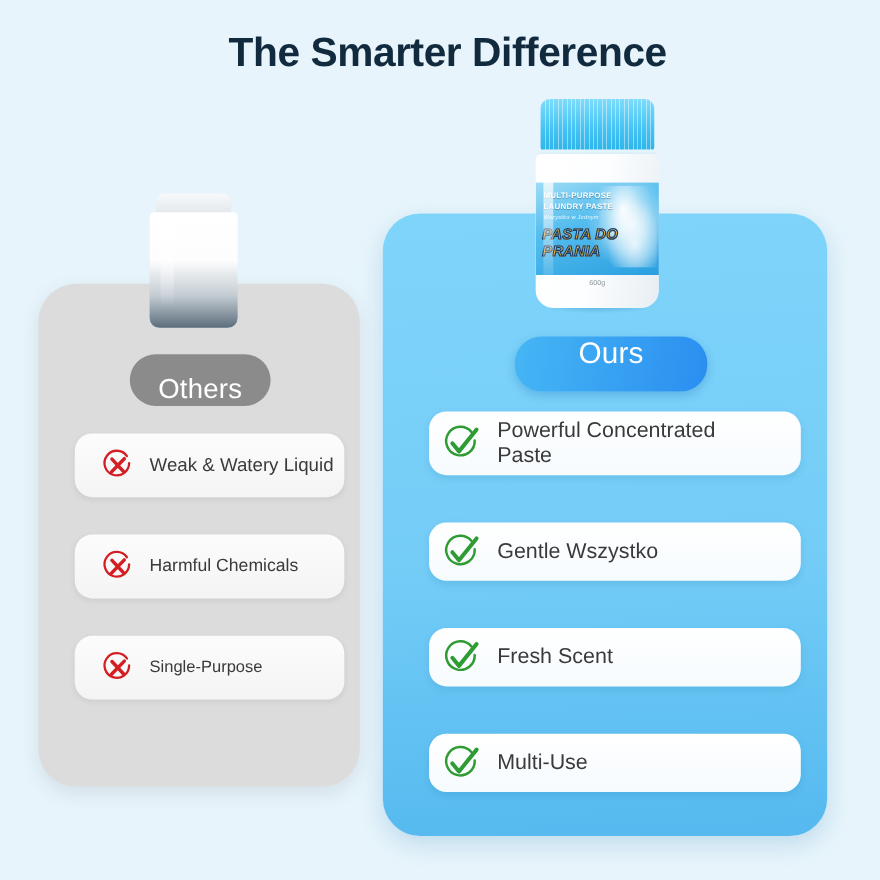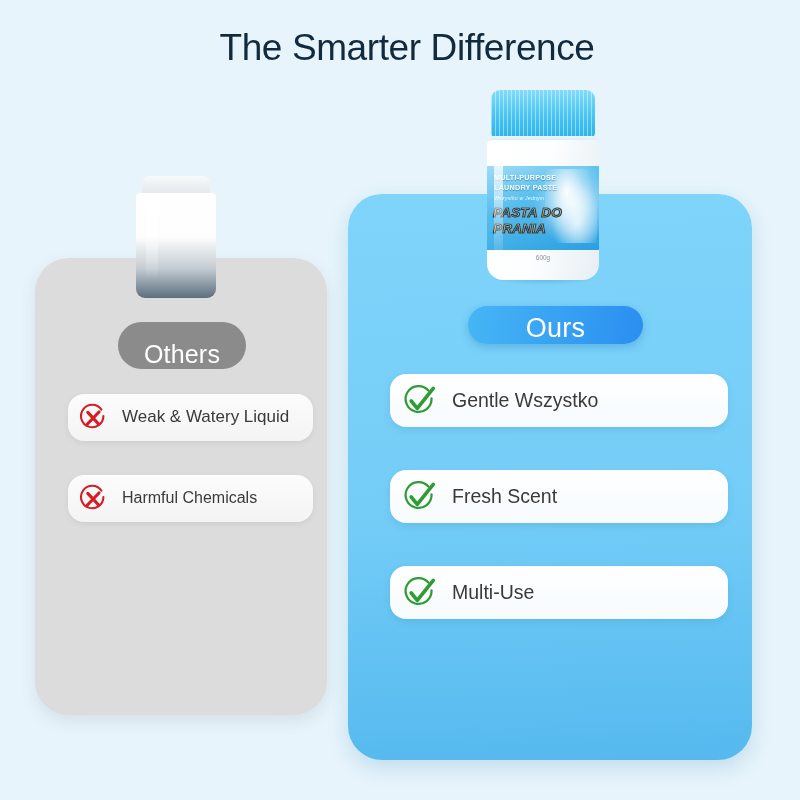--- a/index.html
+++ b/index.html
@@ -24,21 +24,21 @@
   }
 
   
   .page-title {
     position: absolute;
     top: 27px;
     left: 0;
     width: 800px;
     text-align: center;
     font-size: 37px;
-    font-weight: normal;
+    font-weight: bold;
     letter-spacing: -0.4px;
     color: #112a3d;
     padding-left: 14px;
   }
 
   
   .panel-others {
     position: absolute;
     left: 35px;
     top: 258px;
@@ -75,27 +75,27 @@
     align-items: flex-end;
     justify-content: center;
     letter-spacing: 0.2px;
   }
 
   .pill-ours {
     position: absolute;
     left: 468px;
     top: 306px;
     width: 175px;
-    height: 38px;
+    height: 50px;
     border-radius: 24px;
     background: linear-gradient(100deg, #46b6f5 0%, #2a8ef0 100%);
     color: #ffffff;
     font-size: 27px;
     display: flex;
-    align-items: flex-end;
+    align-items: flex-start;
     justify-content: center;
     letter-spacing: 0.2px;
     box-shadow: 0 3px 9px rgba(30, 110, 180, 0.3);
   }
 
   
   .rows-others {
     position: absolute;
     left: 68px;
     top: 394px;
@@ -111,24 +111,24 @@
 
   .row {
     position: relative;
     display: flex;
     align-items: center;
     border-radius: 16px;
     margin-bottom: 34px;
   }
 
   .row-others {
-    height: 47px;
+    height: 58px;
     background: linear-gradient(180deg, #fcfcfc 0%, #f4f4f4 100%);
     box-shadow: 0 2px 5px rgba(120, 125, 130, 0.14);
-    padding-left: 9px;
+    padding-left: 23px;
   }
 
   .row-ours {
     min-height: 53px;
     background: linear-gradient(180deg, #ffffff 0%, #f6fbfe 100%);
     box-shadow: 0 3px 7px rgba(40, 120, 170, 0.16);
     padding: 6px 10px 6px 10px;
     margin-bottom: 43px;
   }
 
@@ -336,20 +336,30 @@
         <svg class="icon-x" viewBox="0 0 40 40">
           <path d="M30.5 9.5 A14 14 0 1 0 33 17.5" fill="none" stroke="#d31f24" stroke-width="2.6" stroke-linecap="round"></path>
           <path d="M13.5 13 L27 27.5" fill="none" stroke="#d31f24" stroke-width="4" stroke-linecap="round"></path>
           <path d="M27.5 12.5 L13 27.5" fill="none" stroke="#d31f24" stroke-width="4" stroke-linecap="round"></path>
         </svg>
       </span>
       <span class="row-label">Harmful Chemicals</span>
     </div>
 
 
+    <div class="row row-others">
+      <span class="icon-slot">
+        <svg class="icon-x" viewBox="0 0 40 40">
+          <path d="M30.5 9.5 A14 14 0 1 0 33 17.5" fill="none" stroke="#d31f24" stroke-width="2.6" stroke-linecap="round"></path>
+          <path d="M13.5 13 L27 27.5" fill="none" stroke="#d31f24" stroke-width="4" stroke-linecap="round"></path>
+          <path d="M27.5 12.5 L13 27.5" fill="none" stroke="#d31f24" stroke-width="4" stroke-linecap="round"></path>
+        </svg>
+      </span>
+      <span class="row-label">Single-Purpose</span>
+    </div>
 
   </div>
 
   <div class="panel-ours"></div>
 
   <div class="jar-shadow"></div>
 
   <div class="jar-ours">
     <div class="cap"></div>
     <div class="cap-rim"></div>
@@ -366,46 +376,56 @@
     </div>
     <div class="gloss"></div>
   </div>
 
   <div class="pill-ours">
     <span>Ours</span>
   </div>
 
   <div class="rows-ours">
 
-
-    <div class="row row-ours">
+    <div class="row row-ours tall">
       <span class="icon-slot">
         <svg class="icon-check" viewBox="0 0 44 44">
           <path d="M33 10 A15 15 0 1 0 36.5 19" fill="none" stroke="#2f9c33" stroke-width="2.6" stroke-linecap="round"></path>
           <path d="M13 22 L20 30.5 L38.5 7.5" fill="none" stroke="#2f9c33" stroke-width="4.2" stroke-linecap="round" stroke-linejoin="round"></path>
         </svg>
       </span>
-      <span class="row-label">Gentle Wszystko</span>
+      <span class="row-label">Powerful Concentrated
+Paste</span>
     </div>
 
     <div class="row row-ours">
       <span class="icon-slot">
         <svg class="icon-check" viewBox="0 0 44 44">
           <path d="M33 10 A15 15 0 1 0 36.5 19" fill="none" stroke="#2f9c33" stroke-width="2.6" stroke-linecap="round"></path>
           <path d="M13 22 L20 30.5 L38.5 7.5" fill="none" stroke="#2f9c33" stroke-width="4.2" stroke-linecap="round" stroke-linejoin="round"></path>
         </svg>
       </span>
-      <span class="row-label">Fresh Scent</span>
+      <span class="row-label">Gentle Wszystko</span>
     </div>
 
     <div class="row row-ours">
       <span class="icon-slot">
         <svg class="icon-check" viewBox="0 0 44 44">
           <path d="M33 10 A15 15 0 1 0 36.5 19" fill="none" stroke="#2f9c33" stroke-width="2.6" stroke-linecap="round"></path>
           <path d="M13 22 L20 30.5 L38.5 7.5" fill="none" stroke="#2f9c33" stroke-width="4.2" stroke-linecap="round" stroke-linejoin="round"></path>
         </svg>
       </span>
+      <span class="row-label">Fresh Scent</span>
+    </div>
+
+    <div class="row row-ours">
+      <span class="icon-slot">
+        <svg class="icon-check" viewBox="0 0 44 44">
+          <path d="M33 10 A15 15 0 1 0 36.5 19" fill="none" stroke="#2f9c33" stroke-width="2.6" stroke-linecap="round"></path>
+          <path d="M13 22 L20 30.5 L38.5 7.5" fill="none" stroke="#2f9c33" stroke-width="4.2" stroke-linecap="round" stroke-linejoin="round"></path>
+        </svg>
+      </span>
       <span class="row-label">Multi-Use</span>
     </div>
 
   </div>
 
 </div>
 
 </body></html>

